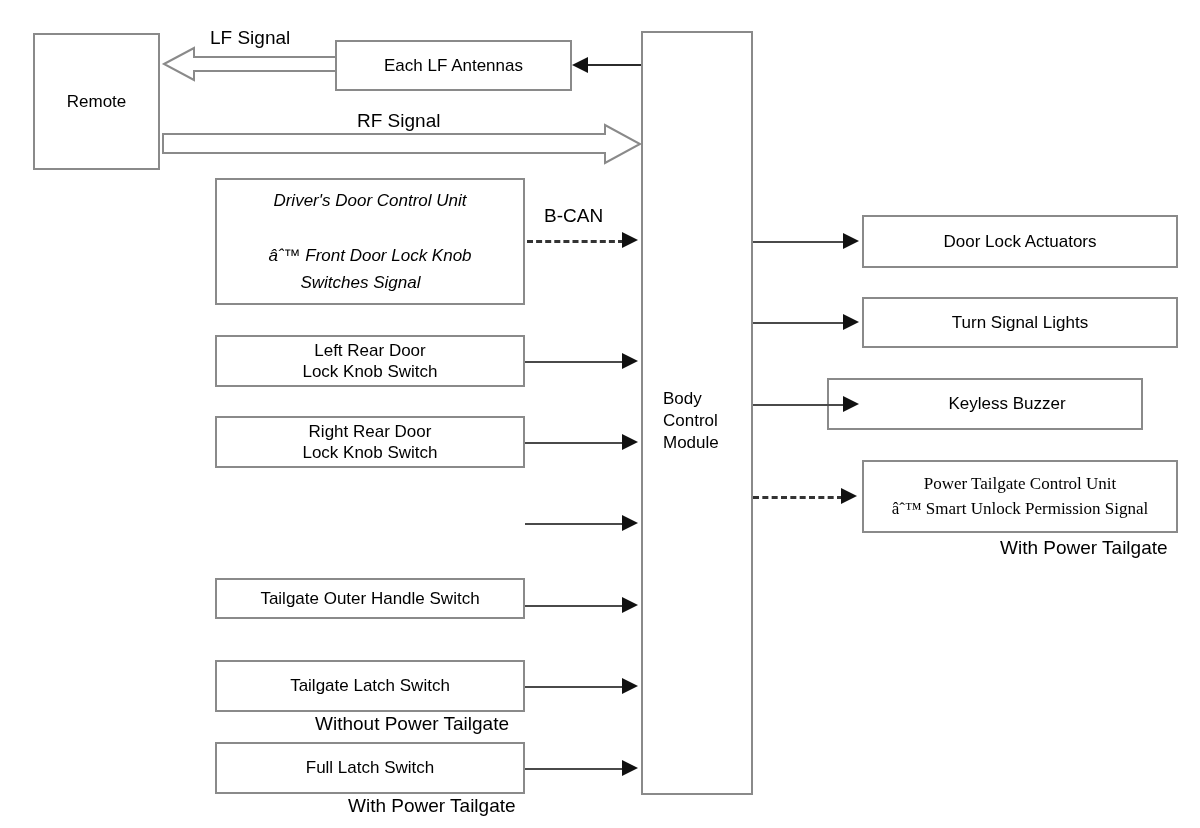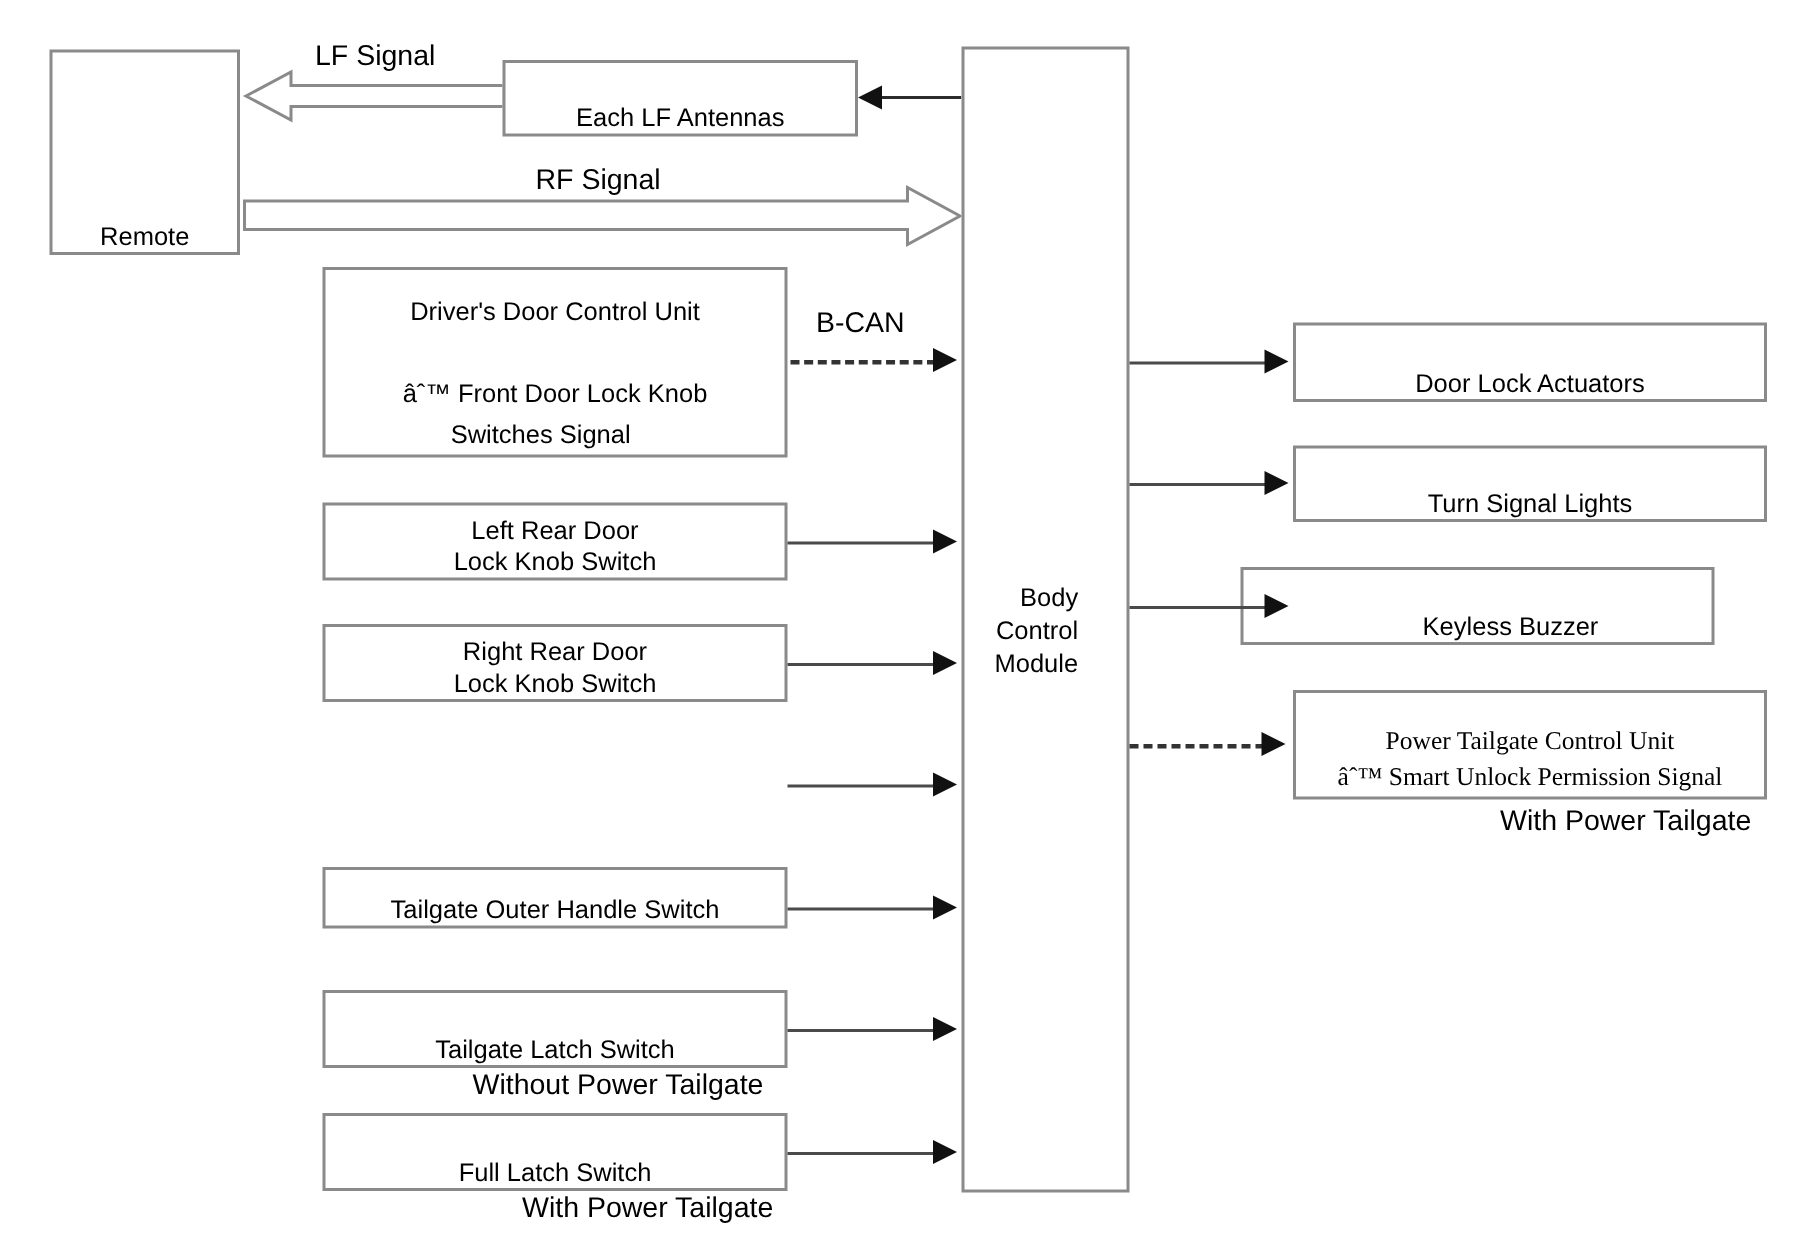--- a/index.html
+++ b/index.html
@@ -1,25 +1,25 @@
 <!DOCTYPE html>
 <html><head>
 <meta charset="utf-8">
 <style>
   html,body{margin:0;padding:0;background:#ffffff;}
   body{font-family:"Liberation Sans","DejaVu Sans",sans-serif;}
   #stage{position:relative;width:1200px;height:828px;background:#ffffff;overflow:hidden;}
 
   .box{position:absolute;box-sizing:border-box;border:2px solid #8a8a8a;background:#ffffff;
-       display:flex;align-items:flex-end;justify-content:center;text-align:center;
+       display:flex;align-items:center;justify-content:center;text-align:center;
        color:#000;font-size:17px;line-height:1.25;}
   .box .inner{padding:0 6px;white-space:nowrap;}
 
   .bcm{justify-content:flex-start;align-items:center;}
-  .bcm .inner{padding-left:20px;text-align:right;line-height:1.3;font-size:17px;margin-top:16px;}
+  .bcm .inner{padding-left:20px;text-align:left;line-height:1.3;font-size:17px;margin-top:16px;}
 
   .ptc{overflow:visible;}
   .ptc .inner{white-space:nowrap;}
 
   .lbl{position:absolute;color:#000;font-size:19px;white-space:nowrap;}
 
   
   .hline{position:absolute;height:0;border-top:2px solid #4a4a4a;}
   .hline.dark{border-top-color:#2b2b2b;}
 
@@ -72,21 +72,21 @@
   <div class="ahead-l" style="left:572px;top:57px;"></div>
 
   <div class="box bcm" style="left:641px;top:31px;width:112px;height:764px;">
     <span class="inner">
       <span>Body</span><br>
       <span>Control</span><br>
       <span>Module</span>
     </span>
   </div>
 
-  <div class="box" style="left:215px;top:178px;width:310px;height:127px;">
+  <div class="box" style="left:215px;top:178px;width:310px;height:127px;font-style:italic;">
     <span class="inner" style="line-height:1.6;">
       <span>Driver's Door Control Unit</span><br>
       <span style="display:inline-block;height:8px;"></span><br>
       <span>âˆ™ Front Door Lock Knob</span><br>
       <span style="display:block;text-align:left;padding-left:32px;">Switches Signal</span>
     </span>
   </div>
 
   <div class="lbl" style="left:544px;top:205px;">B-CAN</div>
   <div class="dline" style="left:527px;top:240px;width:97px;"></div>

